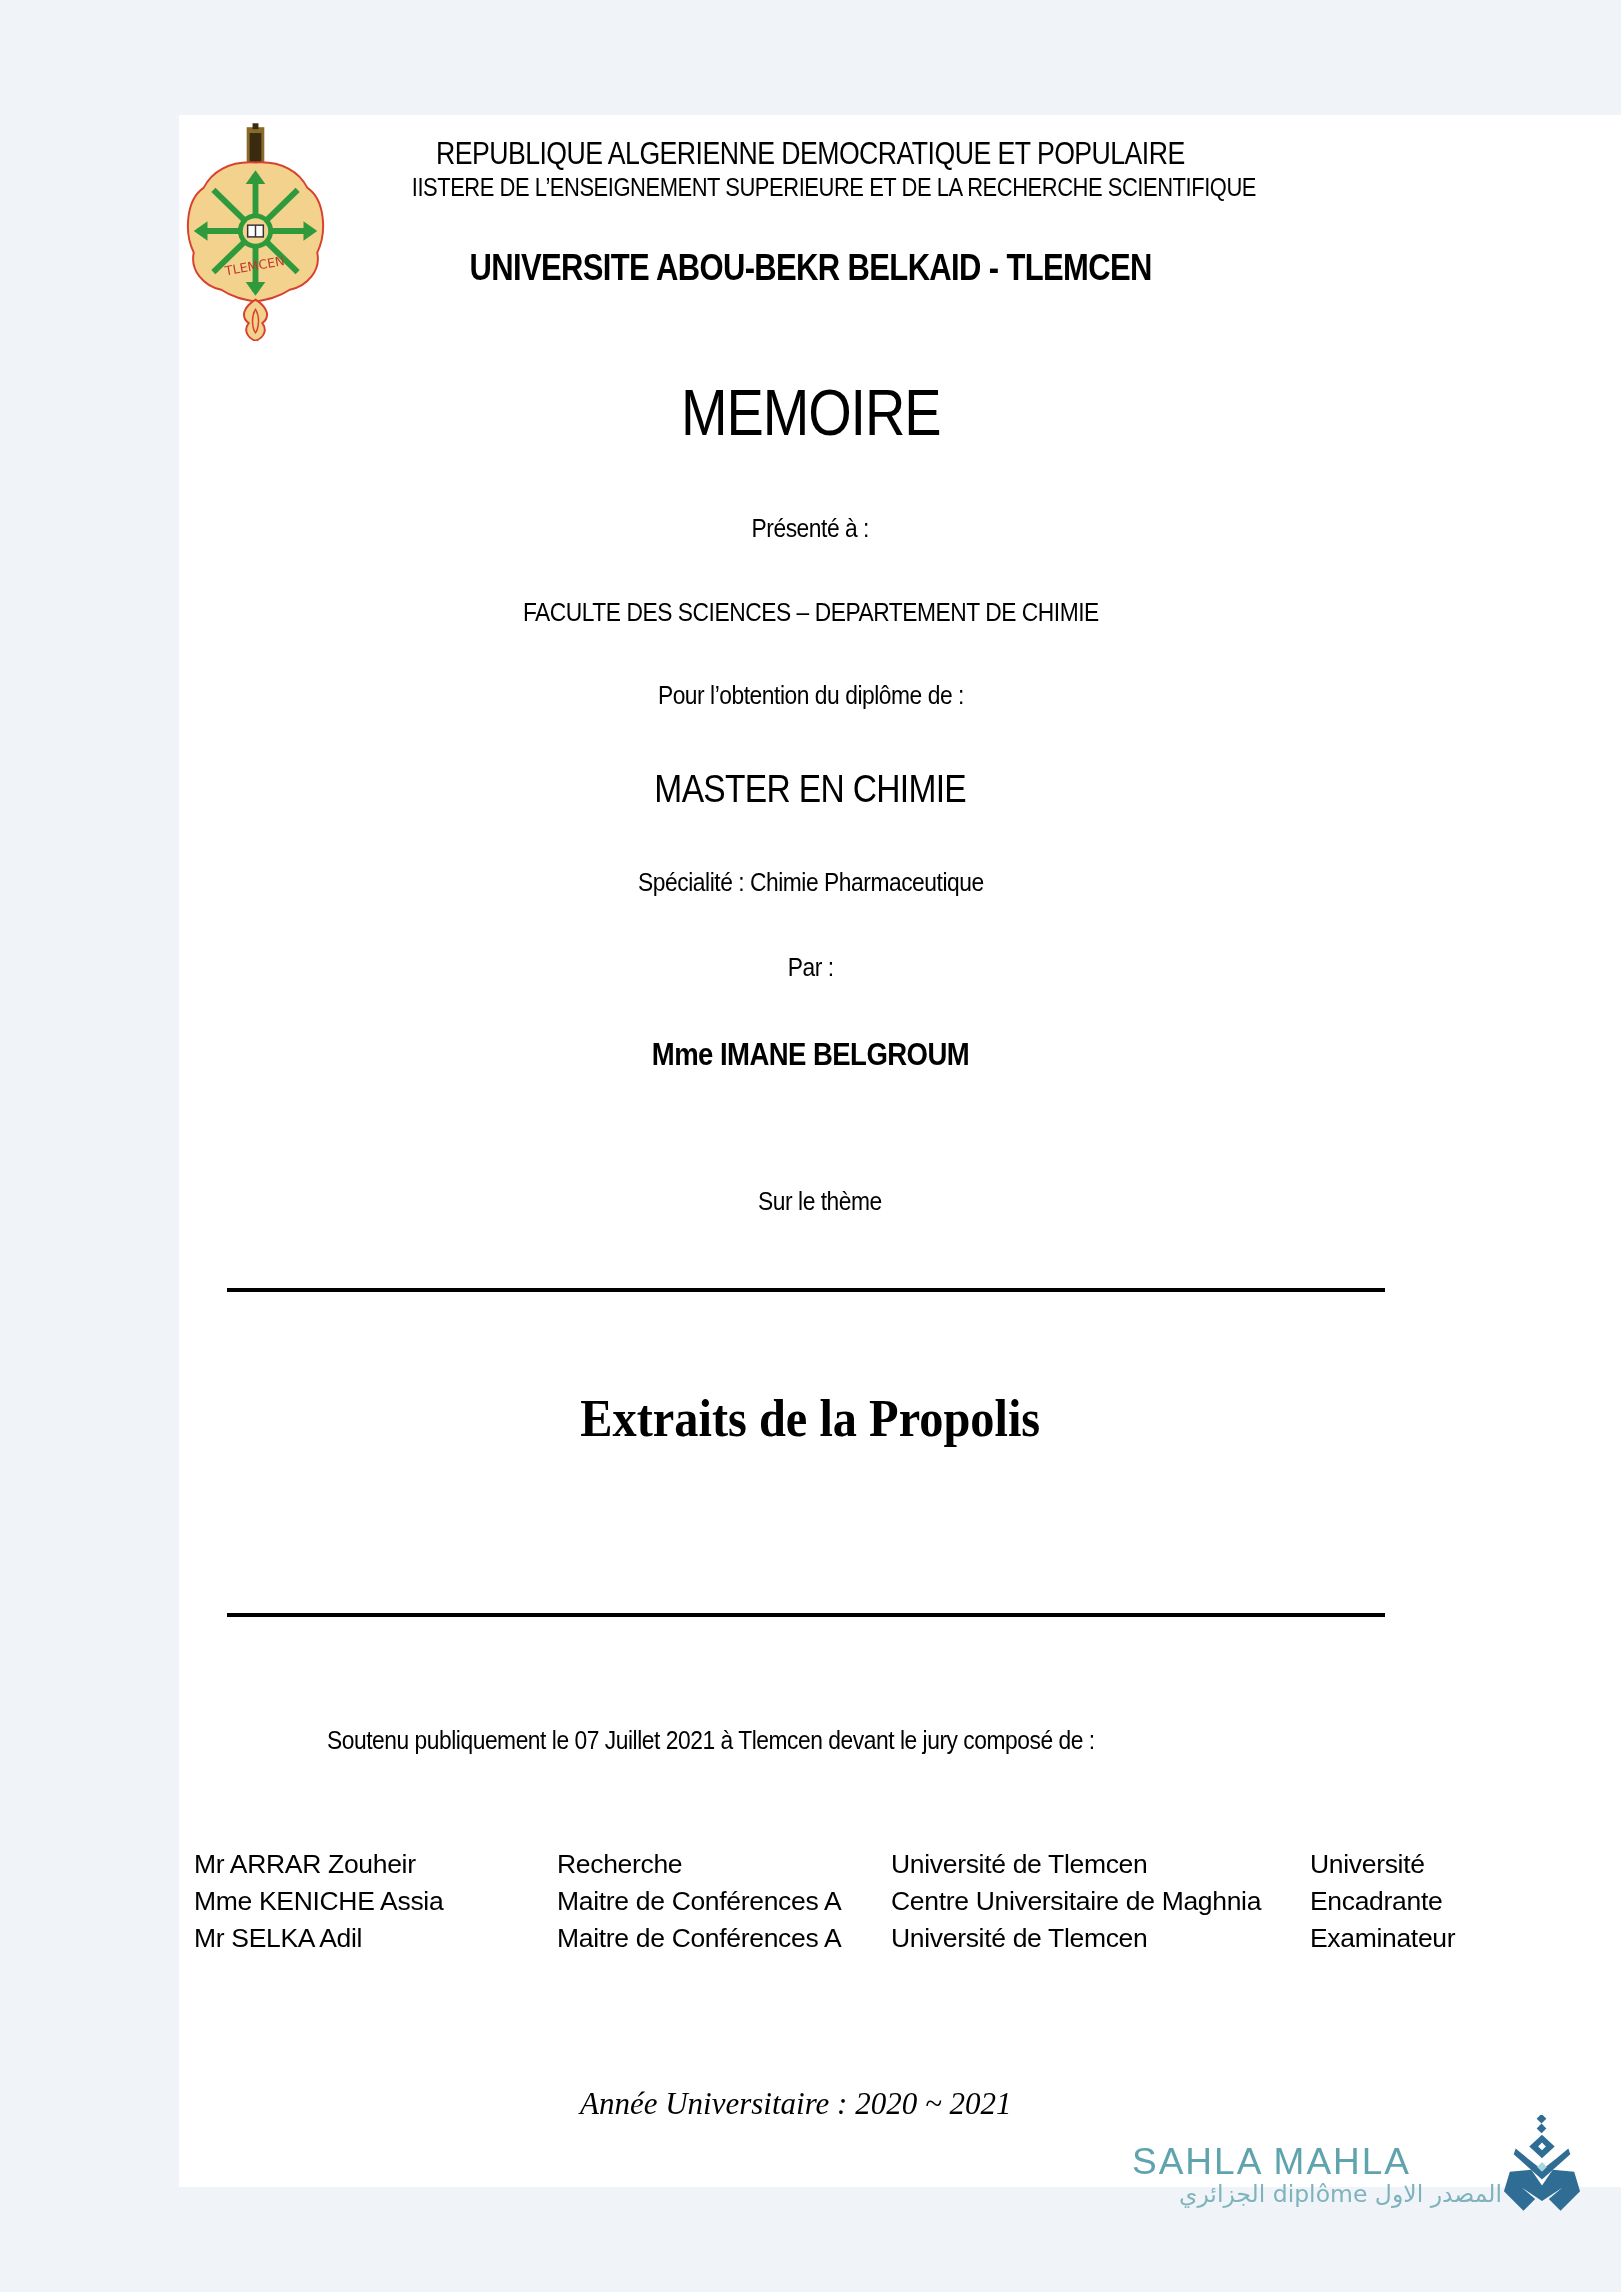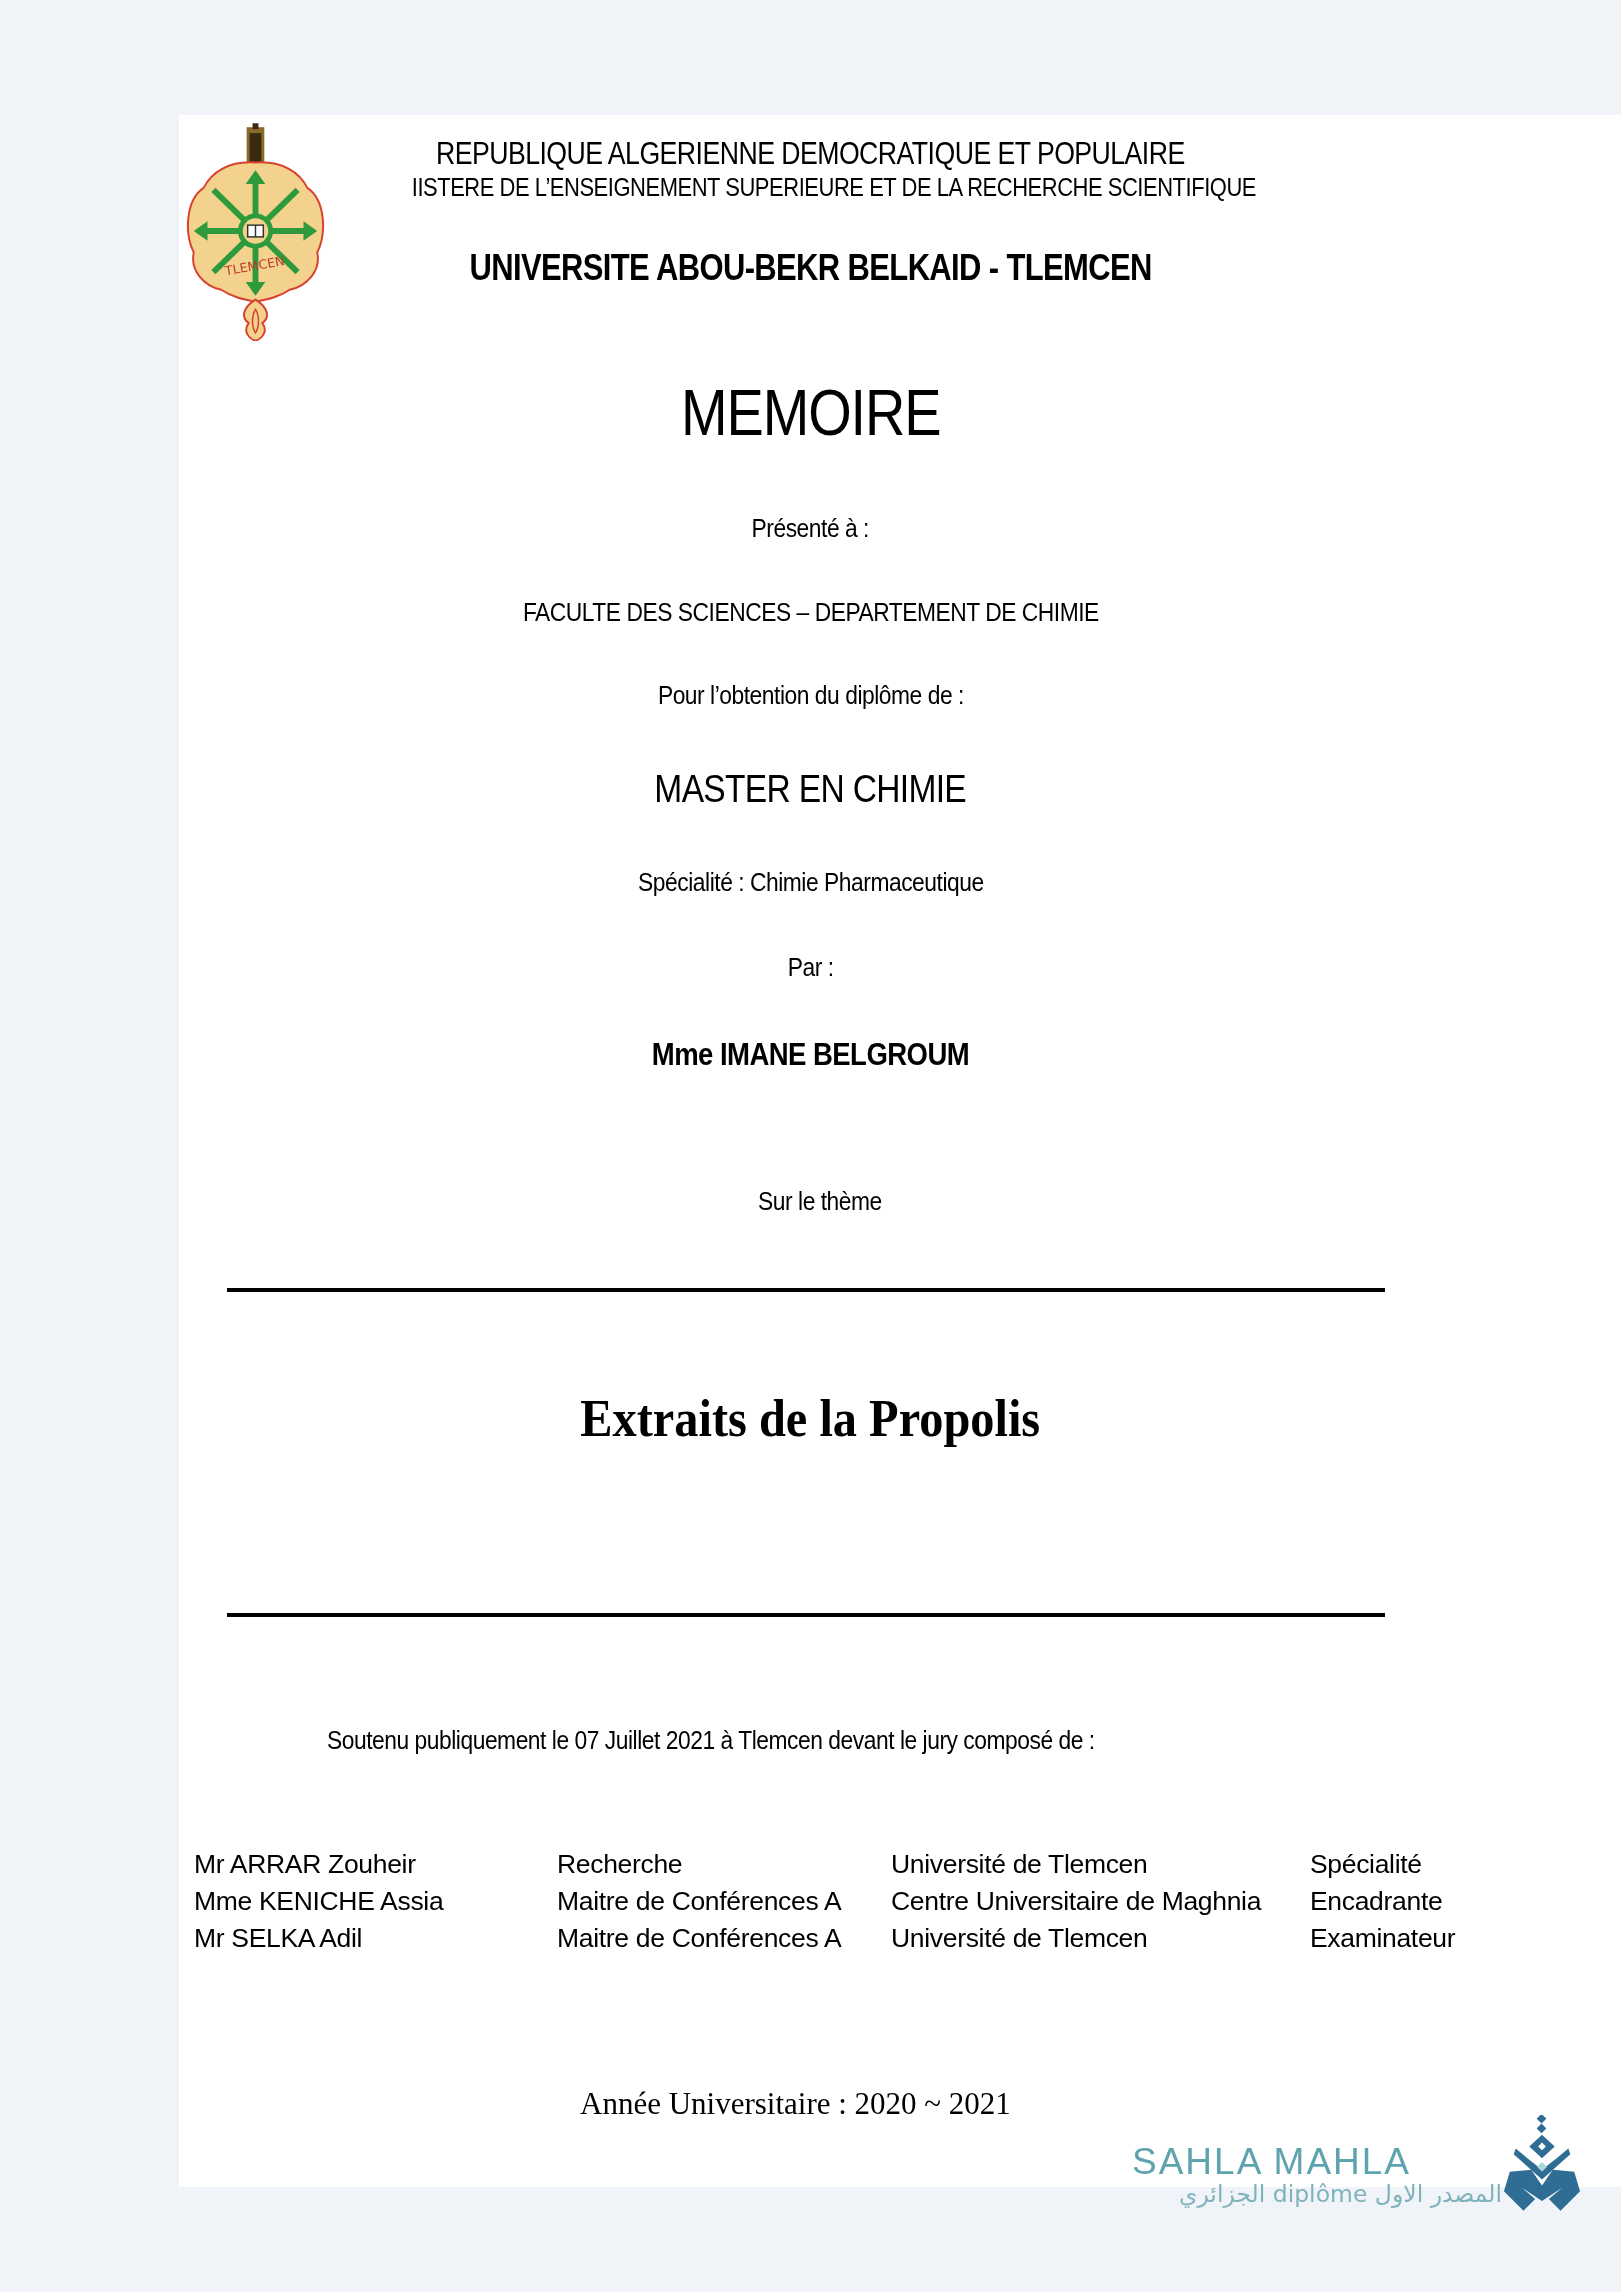--- a/index.html
+++ b/index.html
@@ -50,21 +50,21 @@
   .jury { position: absolute; top: 1849px; left: 0; width: 1621px; }
   .jury-row { position: relative; height: 37px; font-size: 26.5px; }
   .jury-row .c { position: absolute; top: 0; white-space: nowrap; }
   .c-name { left: 194px; }
   .c-grade { left: 557px; }
   .c-inst { left: 891px; }
   .c-role { left: 1310px; }
 
   .annee {
     position: absolute; left: 580px; top: 2086px;
-    font-family: "Liberation Serif", "DejaVu Serif", serif; font-size: 31px;
+    font-family: "Liberation Serif", "DejaVu Serif", serif; font-style: italic; font-size: 31px;
     white-space: nowrap;
   }
 
   
   .logo { position: absolute; left: 184px; top: 123px; width: 143px; height: 218px; }
 
   
   .wm-text {
     position: absolute; left: 1132px; top: 2141px;
     font-family: "Liberation Sans", "DejaVu Sans", sans-serif;
@@ -134,21 +134,21 @@
 
 <div class="rule rule2"></div>
 
 <div class="soutenu calibri"><span class="cond" style="transform-origin:left;">Soutenu publiquement le 07 Juillet 2021 à Tlemcen devant le jury composé de :</span></div>
 
 <div class="jury calibri">
   <div class="jury-row">
     <span class="c c-name">Mr ARRAR Zouheir</span>
     <span class="c c-grade">Recherche</span>
     <span class="c c-inst">Université de Tlemcen</span>
-    <span class="c c-role">Spécialité</span>
+    <span class="c c-role">Université</span>
   </div>
   <div class="jury-row">
     <span class="c c-name">Mme KENICHE Assia</span>
     <span class="c c-grade">Maitre de Conférences A</span>
     <span class="c c-inst">Centre Universitaire de Maghnia</span>
     <span class="c c-role">Encadrante</span>
   </div>
   <div class="jury-row">
     <span class="c c-name">Mr SELKA Adil</span>
     <span class="c c-grade">Maitre de Conférences A</span>

